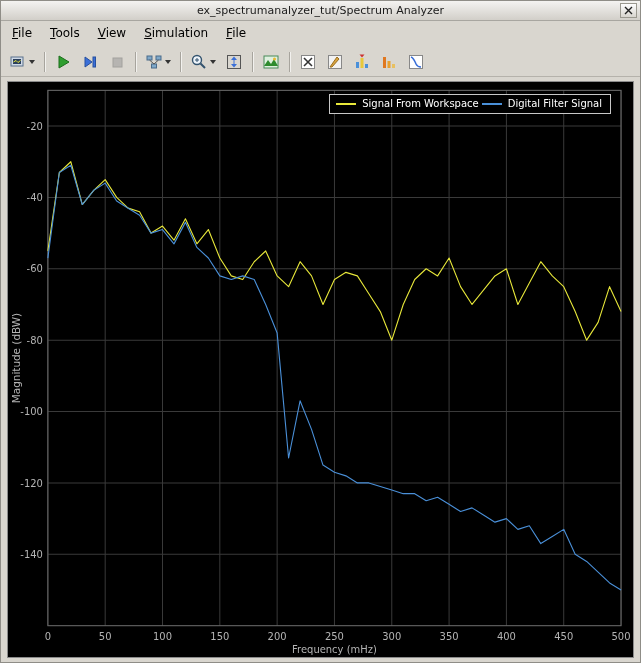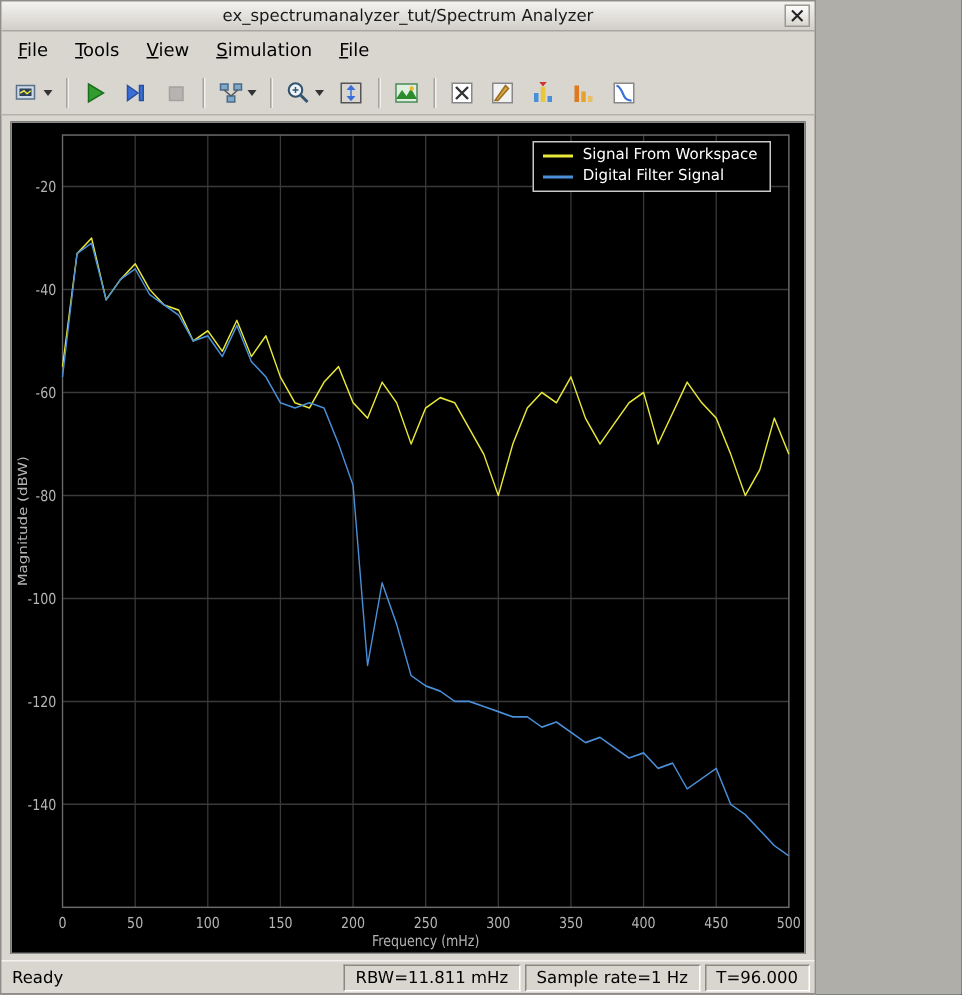--- a/index.html
+++ b/index.html
@@ -1,18 +1,18 @@
 <!DOCTYPE html>
 <html><head>
 <meta charset="utf-8">
 <style>
   html,body{margin:0;padding:0;background:#b0aea8;}
   *{box-sizing:border-box;}
   body{font-family:"DejaVu Sans","Liberation Sans",sans-serif;font-size:12px;color:#000;}
-  .window{width:544px;height:663px;background:#d9d6cf;border:1px solid #8f8d87;display:flex;flex-direction:column;overflow:hidden;}
+  .window{width:641px;height:663px;background:#d9d6cf;border:1px solid #8f8d87;display:flex;flex-direction:column;overflow:hidden;}
 
   
   .titlebar{height:20px;flex:0 0 20px;background:linear-gradient(#f4f3f1,#d2cfc9);border-bottom:1px solid #a8a6a0;display:flex;align-items:center;position:relative;}
   .titlebar .title{flex:1;text-align:center;font-size:11px;color:#1a1a1a;}
   .close-btn{position:absolute;right:3px;top:2px;width:17px;height:15px;background:linear-gradient(#fdfdfd,#d8d5cf);border:1px solid #9a988f;display:flex;align-items:center;justify-content:center;padding:0;}
 
   
   .menubar{height:26px;flex:0 0 26px;display:flex;align-items:flex-start;background:#d9d6cf;padding-left:2px;}
   .menu-item{display:inline-block;padding:5px 9px 4px 9px;font-size:12px;cursor:default;}
   .menu-item::first-letter{text-decoration:underline;}
@@ -21,21 +21,21 @@
   .toolbar{height:30px;flex:0 0 30px;display:flex;align-items:center;background:#d9d6cf;border-bottom:1px solid #b5b2ab;padding:0 4px;gap:1px;}
   .tbtn{width:26px;height:24px;display:flex;align-items:center;justify-content:center;background:transparent;border:1px solid transparent;padding:0;}
   .tbtn.dd{width:34px;}
   .tbtn.disabled{opacity:.55;}
   .dd-arrow{width:0;height:0;border:3px solid transparent;border-top:4px solid #333;margin-left:2px;margin-top:4px;}
   .sep{width:1px;height:20px;background:#a7a49d;box-shadow:1px 0 0 #f2f1ee;margin:0 4px;}
 
   
   .plot-wrap{flex:1;margin:4px 6px 4px 6px;background:#000;border:1px solid #8b8b8b;position:relative;overflow:hidden;}
   .plot-wrap svg{display:block;width:100%;height:100%;}
-  .legend{position:absolute;top:12px;right:22px;background:#000;border:1px solid #c8c8c8;padding:3px 8px 4px 6px;display:flex;flex-direction:column;gap:3px;}
+  .legend{position:absolute;top:12px;right:22px;background:#000;border:1px solid #c8c8c8;padding:3px 8px 4px 6px;display:flex;flex-direction:row;gap:3px;}
   .legend-item{display:flex;align-items:center;gap:6px;color:#fff;font-size:10px;white-space:nowrap;}
   .legend-swatch{display:inline-block;width:20px;height:0;border-top:2px solid #fff;}
 
   
   .statusbar{height:22px;flex:0 0 22px;background:#d9d6cf;border-top:1px solid #f2f1ee;display:flex;align-items:center;padding:2px 3px;gap:3px;font-size:11px;}
   .status-panel{border:1px solid;border-color:#8a8880 #ffffff #ffffff #8a8880;padding:1px 7px 2px 7px;background:#d9d6cf;white-space:nowrap;}
   .status-ready{flex:1;border:none;padding-left:4px;}
 </style>
 </head>
 <body>
@@ -206,20 +206,14 @@
         <span class="legend-swatch" style="border-top-color: rgb(232, 232, 58);"></span>
         <span>Signal From Workspace</span>
       </div>
       <div class="legend-item">
         <span class="legend-swatch" style="border-top-color: rgb(74, 144, 217);"></span>
         <span>Digital Filter Signal</span>
       </div>
     </div>
   </div>
 
-  <div class="statusbar">
-    <span class="status-ready">Ready</span>
-    <span class="status-panel">RBW=11.811 mHz</span>
-    <span class="status-panel">Sample rate=1 Hz</span>
-    <span class="status-panel">T=96.000</span>
-  </div>
 
 </div>
 
 </body></html>

